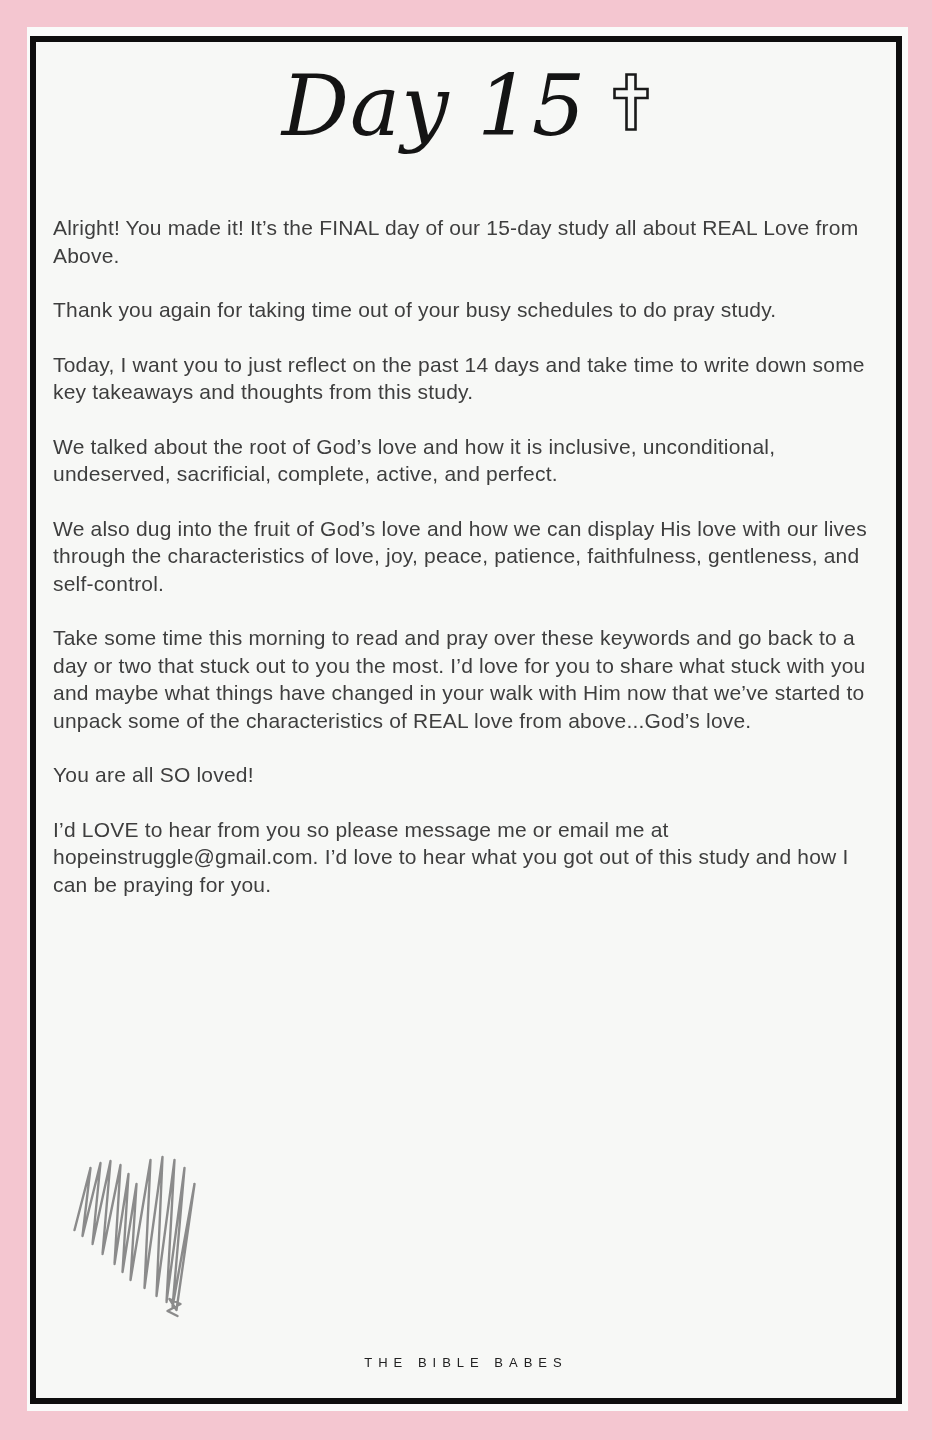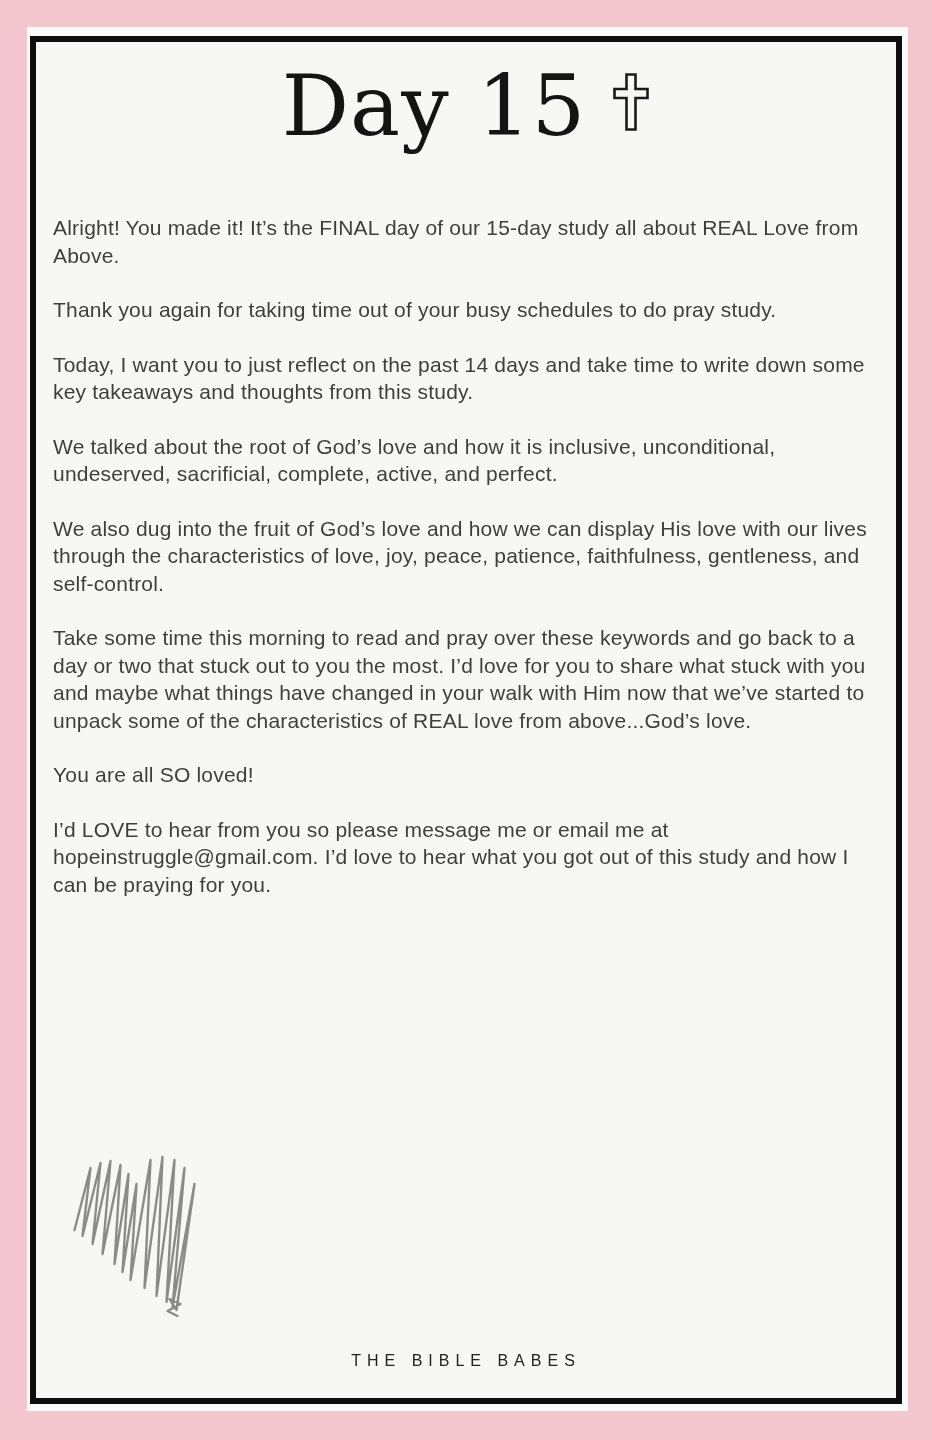--- a/index.html
+++ b/index.html
@@ -39,20 +39,21 @@
   }
   .title-row {
     display: flex;
     justify-content: center;
     align-items: flex-start;
     padding-top: 18px;
     height: 128px;
   }
   .title-script {
     font-family: "DejaVu Serif", serif;
+    font-style: italic;
     font-weight: 400;
     font-size: 84px;
     line-height: 1.1;
     color: #141414;
     letter-spacing: 1px;
     white-space: nowrap;
   }
   .cross-wrap {
     margin-left: 26px;
     margin-top: 12px;
@@ -74,21 +75,21 @@
     top: 1112px;
     width: 145px;
     height: 168px;
   }
   .brand-footer {
     position: absolute;
     left: 0;
     right: 0;
     bottom: 28px;
     text-align: center;
-    font-size: 16px;
+    font-size: 13px;
     letter-spacing: 6px;
     color: #222222;
     font-weight: 400;
   }
 </style>
 </head>
 <body>
 
 <div class="canvas">
   <div class="outer-white"></div>

